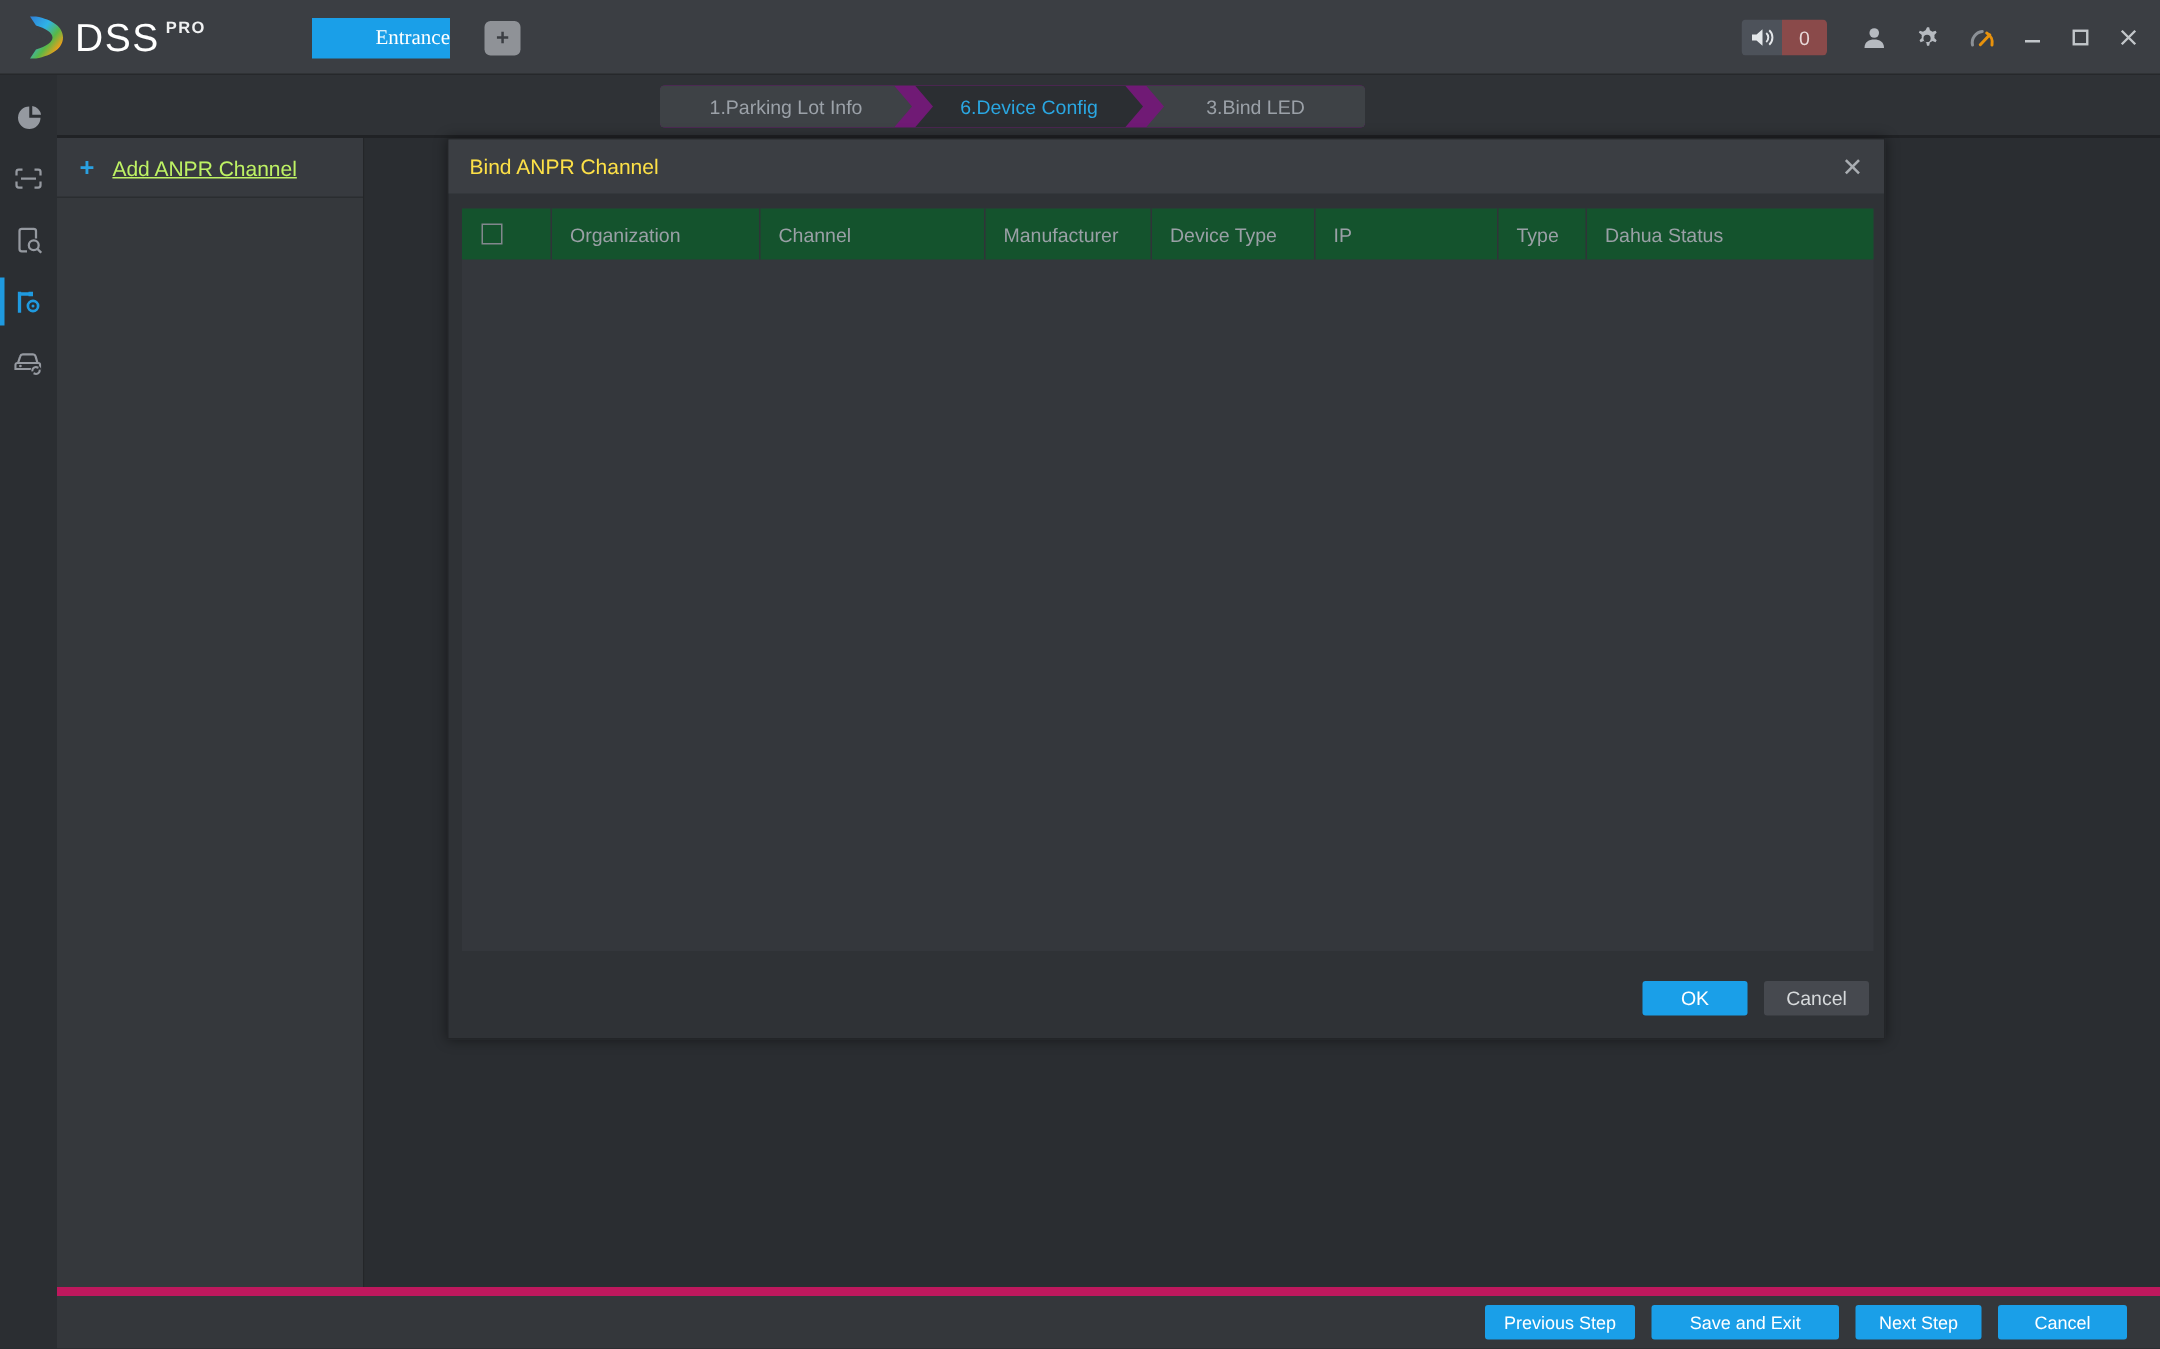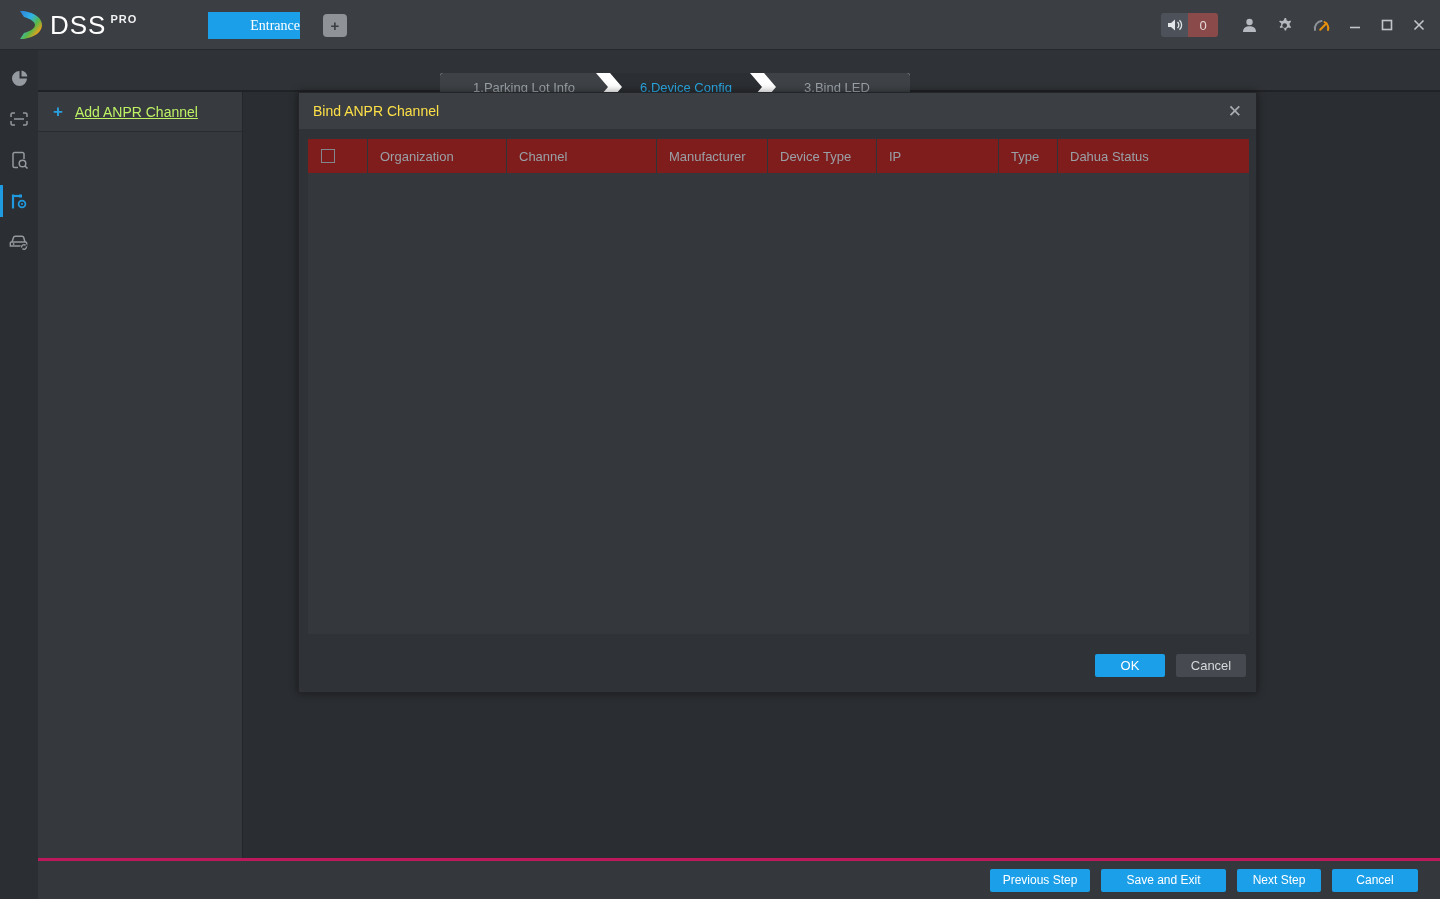--- a/index.html
+++ b/index.html
@@ -15,21 +15,21 @@
   .add-tab { position:absolute; left:323px; top:14px; width:24px; height:23px; background:#8f9297; border-radius:4px; color:#3b3e43; font-size:15px; font-weight:bold; display:flex; align-items:center; justify-content:center; cursor:pointer; }
   .topbar-right { position:absolute; right:12px; top:0; height:50px; display:flex; align-items:center; gap:14px; }
   .alarm-group { display:flex; height:24px; border-radius:3px; overflow:hidden; margin-right:6px; }
   .alarm-speaker { width:27px; height:24px; background:#4d525a; display:flex; align-items:center; justify-content:center; }
   .alarm-count { width:30px; height:24px; background:#8a4a4a; color:#e8d8d8; font-size:13px; display:flex; align-items:center; justify-content:center; }
   .tb-icon { width:22px; height:22px; display:flex; align-items:center; justify-content:center; cursor:pointer; }
   .win-icon { width:18px; height:18px; display:flex; align-items:center; justify-content:center; cursor:pointer; }
 
   
   .steps-bar { position:absolute; left:0; top:50px; width:1440px; height:42px; background:#2f3236; border-bottom:2px solid #202225; }
-  .steps-wrap { position:absolute; left:440px; top:23px; width:470px; height:28px; background:#ffffff; border-radius:3px; display:flex; }
+  .steps-wrap { position:absolute; left:440px; top:7px; width:470px; height:28px; background:#701a75; border-radius:3px; display:flex; }
   .step { height:28px; display:flex; align-items:center; justify-content:center; font-size:13px; color:#9ba1a8; cursor:pointer; }
   .step-1 { width:168px; background:#3e4246; clip-path:polygon(0 0, calc(100% - 12px) 0, 100% 50%, calc(100% - 12px) 100%, 0 100%); border-radius:3px 0 0 3px; }
   .step-2 { width:152px; margin-left:2px; background:#2b2e32; clip-path:polygon(0 0, calc(100% - 12px) 0, 100% 50%, calc(100% - 12px) 100%, 0 100%, 12px 50%); }
   .step-2 .step-label { color:#2aa7e2; }
   .step-3 { width:146px; margin-left:2px; background:#3e4246; clip-path:polygon(0 0, 100% 0, 100% 100%, 0 100%, 12px 50%); border-radius:0 3px 3px 0; }
 
   
   .sidebar { position:absolute; left:0; top:50px; width:38px; height:849px; background:#2b2e32; }
   .side-item { position:relative; width:38px; height:40px; display:flex; align-items:center; justify-content:center; cursor:pointer; margin-top:1px;}
   .side-item.active::before { content:""; position:absolute; left:0; top:4px; width:3px; height:32px; background:#1f9ae0; }
@@ -40,21 +40,21 @@
   .plus-glyph { color:#2aa0e0; font-size:17px; font-weight:bold; margin-right:12px; }
   .add-channel-label { color:#bef264; font-size:14px;text-decoration:underline; }
 
   
   .dialog { position:absolute; left:298px; top:92px; width:959px; height:601px; background:#2f3236; border:1px solid #232528; box-shadow:0 0 8px rgba(0,0,0,.45); }
   .dialog-title-bar { position:absolute; left:0; top:0; width:100%; height:36px; background:#3b3e43; display:flex; align-items:center; justify-content:space-between; padding:0 14px; }
   .dialog-title { color:#fde047; font-size:14px; }
   .dialog-close { color:#a9adb2; font-size:17px; cursor:pointer; line-height:1; }
   .table-area { position:absolute; left:9px; top:46px; width:941px; height:495px; background:#34373c; }
   .t-row { display:flex; width:941px; height:34px; }
-  .t-head { background:#7f1d1d; }
+  .t-head { background:#14532d; }
   .t-body { background:#3a3d42; border-bottom:1px solid #2f3236; }
   .t-cell { height:34px; display:flex; align-items:center; padding-left:12px; font-size:13px; color:#b9bdc1; border-right:1px solid #303338; overflow:hidden; white-space:nowrap; }
   .t-head .t-cell { color:#9aa0a6; }
   .t-cell:last-child { border-right:none; }
   .c-check { width:60px; padding-left:13px; }
   .c-org { width:139px; }
   .c-chan { width:150px; }
   .c-manu { width:111px; }
   .c-type { width:109px; }
   .c-ip { width:122px; }
@@ -68,21 +68,21 @@
     -webkit-mask-image:linear-gradient(90deg,#000 55%, rgba(0,0,0,.45) 100%);
             mask-image:linear-gradient(90deg,#000 55%, rgba(0,0,0,.45) 100%); }
   .dot { width:7px; height:7px; border-radius:50%; background:#5fd05f; margin-right:9px; }
   .dialog-btns { position:absolute; right:10px; bottom:15px; display:flex; gap:11px; }
   .btn { height:23px; border:none; border-radius:2px; font-size:13px; font-family:"Liberation Sans",sans-serif; cursor:pointer; display:flex; align-items:center; justify-content:center; }
   .btn-blue { background:#1a9fe8; color:#ffffff; }
   .btn-gray { background:#46494f; color:#d6d9db; }
   .w70 { width:70px; }
 
   
-  .bottom-bar { position:absolute; left:38px; top:858px; width:1402px; height:41px; background:#34373b; border-top:3px solid #be185d; display:flex; align-items:center; justify-content:flex-end; gap:11px; padding-right:22px; }
+  .bottom-bar { position:absolute; left:38px; top:858px; width:1402px; height:41px; background:#34373b; border-top:6px solid #be185d; display:flex; align-items:center; justify-content:flex-end; gap:11px; padding-right:22px; }
   .bb-prev { width:100px; } .bb-save { width:125px; } .bb-next { width:84px; } .bb-cancel { width:86px; }
   .bottom-bar .btn { height:23px; font-size:12px; }
 </style>
 </head>
 <body>
 
 <div id="app">
 
   <div class="topbar">
     <div class="logo">

